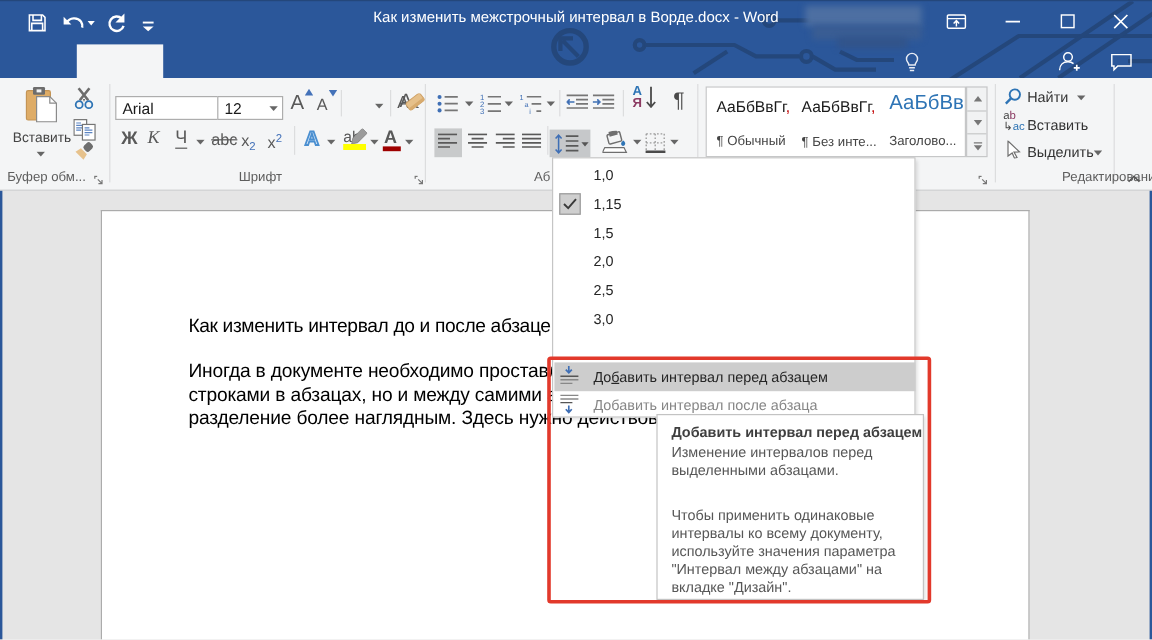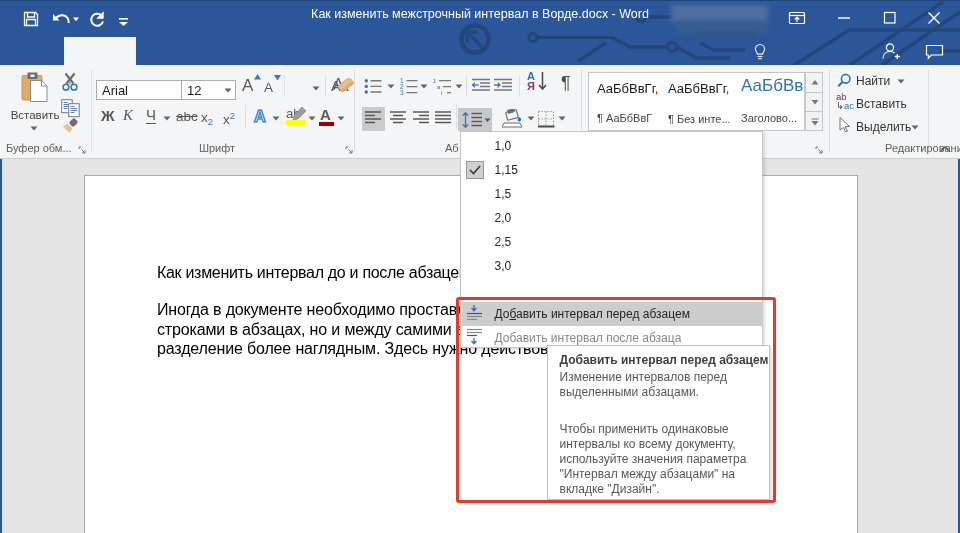--- a/index.html
+++ b/index.html
@@ -321,21 +321,21 @@
       <path d="M 1.5 1.5 h 15 M 1.5 1.5 v 15 M 16.5 1.5 v 15 M 9 1.5 v 15 M 1.5 9 h 15"></path>
     </g>
     <path d="M 1 16.5 h 16.5" stroke="#4a4a4a" stroke-width="2"></path>
   </svg>
   <svg class="abs" style="left:558px;top:51px;" width="8" height="5" viewBox="0 0 8 5">
       <path d="M 0.5 0.5 h 7 l -3.5 4 z" fill="#666"></path>
     </svg>
 
   <div class="abs" style="left:588px;top:7px;width:217px;height:59px;background:#ffffff;border:1px solid #c6c7c8;"></div>
   <div class="abs" style="left:597px;top:16px;font-size:13px;color:#1a1a1a;">АаБбВвГг<span style="color:#c00000;">,</span></div>
-  <div class="abs" style="left:597px;top:47px;font-size:11px;color:#444;">¶ АаБбВвГ</div>
+  <div class="abs" style="left:597px;top:47px;font-size:11px;color:#444;">¶ Обычный</div>
   <div class="abs" style="left:668px;top:16px;font-size:13px;color:#1a1a1a;">АаБбВвГг<span style="color:#c00000;">,</span></div>
   <div class="abs" style="left:668px;top:48px;font-size:11px;color:#444;">¶ Без инте...</div>
   <div class="abs" style="left:741px;top:11px;width:62px;height:22px;overflow:hidden;font-size:17px;color:#2e74b5;white-space:nowrap;">АаБбВвГ</div>
   <div class="abs" style="left:741px;top:47px;font-size:11px;color:#444;">Заголово...</div>
 
   <div class="abs" style="left:805px;top:7px;width:18px;height:59px;background:#f1f2f3;border:1px solid #c6c7c8;">
     <div style="position:absolute;left:0;top:19px;width:16px;height:1px;background:#c6c7c8;"></div>
     <div style="position:absolute;left:0;top:38px;width:16px;height:1px;background:#c6c7c8;"></div>
     <svg style="position:absolute;left:4.5px;top:7px;" width="8" height="5" viewBox="0 0 8 5">
         <path d="M 4 0 L 7.5 4.5 L 0.5 4.5 z" fill="#777"></path>

